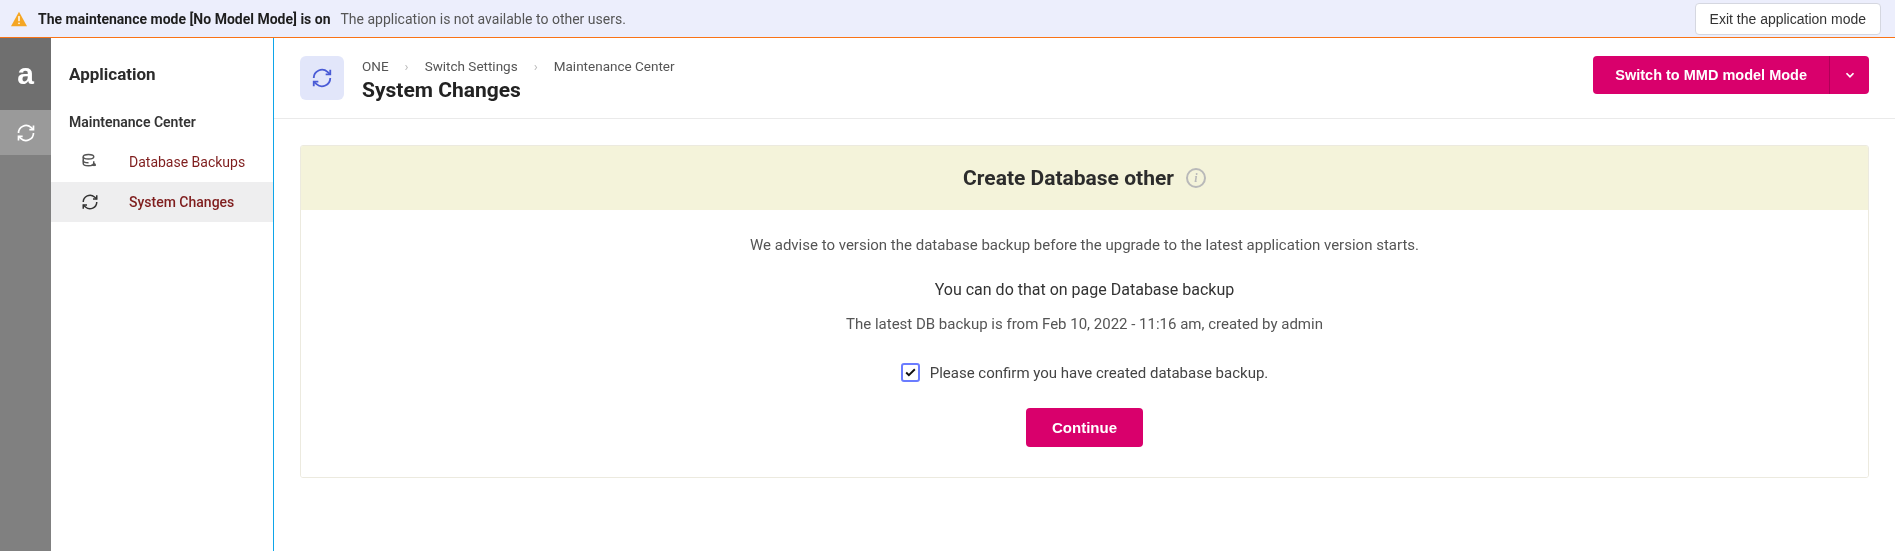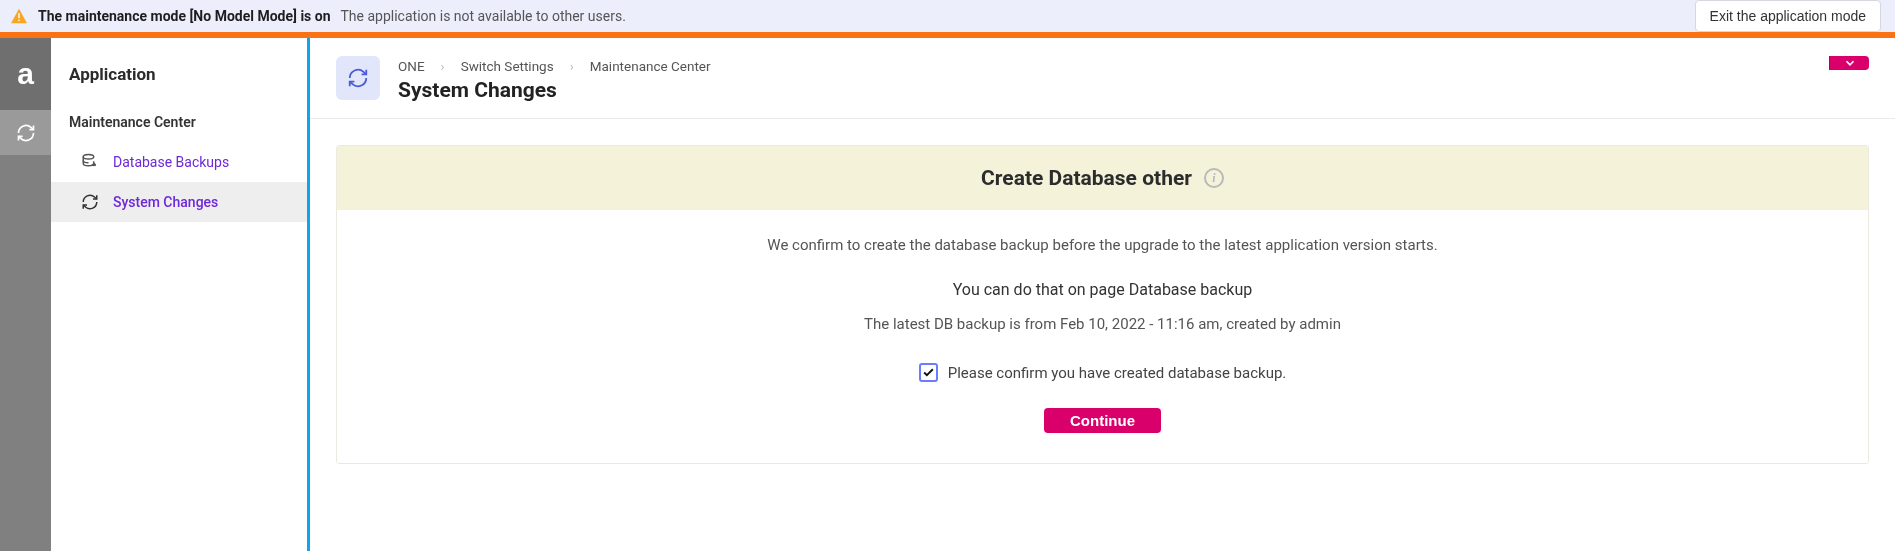--- a/index.html
+++ b/index.html
@@ -3,21 +3,21 @@
 <meta charset="utf-8">
 <style>
   * { box-sizing: border-box; margin: 0; padding: 0; }
   html, body { width: 100%; height: 100%; font-family: -apple-system, BlinkMacSystemFont, "Segoe UI", Roboto, Arial, sans-serif; color:#2b2b2b; }
   body { background:#fff; }
 
   
   .banner {
     display:flex; align-items:center; justify-content:space-between;
     background:#eceefc; padding:6px 14px 6px 10px; height:38px;
-    border-bottom:6px solid #f97316;
+    border-bottom:1px solid #f97316;
   }
   .banner-left { display:flex; align-items:center; gap:10px; }
   .warn-tri { width:18px; height:16px; }
   .banner-bold { font-weight:700; font-size:14px; color:#1e1e1e; }
   .banner-sub  { font-size:14px; color:#555; }
   .banner-btn {
     background:#fff; border:1px solid #d5d7e0; border-radius:4px;
     padding:7px 14px; font-size:14px; color:#333; cursor:pointer;
   }
 
@@ -28,26 +28,26 @@
   .rail-logo {
     width:51px; height:72px; background:#6f6f6f; display:flex; align-items:center; justify-content:center;
     color:#fff; font-size:30px; font-weight:800; font-family:Arial, sans-serif;
   }
   .rail-item {
     width:51px; height:45px; display:flex; align-items:center; justify-content:center;
     background:#9a9a9a; cursor:pointer;
   }
   .rail-item svg { stroke:#fff; }
 
-  .sidebar { width:259px; border-right:3px solid #0ea5e9; background:#fff; }
+  .sidebar { width:223px; border-right:1px solid #0ea5e9; background:#fff; }
   .sidebar-title { padding:26px 18px 30px 18px; font-size:17px; font-weight:700; }
   .group-header  { padding:0 18px 12px 18px; font-size:14px; font-weight:600; color:#333; }
   .nav-item {
-    display:flex; align-items:center; gap:14px; padding:11px 18px 11px 30px;
-    font-size:14px; color:#6d28d9; cursor:pointer;
+    display:flex; align-items:center; gap:30px; padding:11px 18px 11px 30px;
+    font-size:14px; color:#7f1d1d; cursor:pointer;
   }
   .nav-item.active { background:#eeeeef; font-weight:500; }
   .nav-item svg { flex:0 0 auto; }
 
   .content { flex:1; background:#fff; overflow:auto; }
 
   .header {
     display:flex; align-items:flex-start; justify-content:space-between;
     padding:18px 26px 16px 26px; border-bottom:1px solid #eaeaea;
   }
@@ -91,21 +91,21 @@
   }
   .latest { margin-top:16px; font-size:15px; color:#555; }
   .confirm-row { margin-top:30px; display:flex; align-items:center; justify-content:center; gap:10px; }
   .chk {
     width:19px; height:19px; border:2px solid #6a7cff; border-radius:3px;
     display:inline-flex; align-items:center; justify-content:center; cursor:pointer; background:#fff;
   }
   .confirm-text { font-size:15px; color:#444; }
   .continue { margin-top:26px; }
   .continue-btn {
-    background:#d9006c; color:#fff; border:none; padding:4px 26px;
+    background:#d9006c; color:#fff; border:none; padding:11px 26px;
     font-size:15px; font-weight:700; border-radius:4px; cursor:pointer;
   }
 </style>
 </head>
 <body>
 
 <div class="banner">
   <div class="banner-left">
     <svg class="warn-tri" viewBox="0 0 24 22">
       <path d="M12 1 L23 21 L1 21 Z" fill="#f5a623"></path>
@@ -176,36 +176,37 @@
             <span class="sep">›</span>
             <span>Switch Settings</span>
             <span class="sep">›</span>
             <span>Maintenance Center</span>
           </div>
           <div class="page-title">System Changes</div>
         </div>
       </div>
 
       <div class="switch-wrap">
+        <button class="switch-btn">Switch to MMD model Mode</button>
         <button class="switch-caret">
           <svg width="14" height="14" viewBox="0 0 24 24" fill="none" stroke="#fff" stroke-width="3">
             <path d="M6 9l6 6 6-6"></path>
           </svg>
         </button>
       </div>
     </div>
 
     <div class="card-area">
       <div class="card">
         <div class="card-head">
           <span class="card-head-title">Create Database other</span>
           <span class="info-circle">i</span>
         </div>
         <div class="card-body">
-          <div class="advice">We confirm to create the database backup before the upgrade to the latest application version starts.</div>
+          <div class="advice">We advise to version the database backup before the upgrade to the latest application version starts.</div>
           <a class="link-line">You can do that on page Database backup</a>
           <div class="latest">The latest DB backup is from Feb 10, 2022 - 11:16 am, created by admin</div>
           <div class="confirm-row">
             <span class="chk">
               <svg width="13" height="13" viewBox="0 0 24 24" fill="none" stroke="#111" stroke-width="3.5">
                 <path d="M4 12l5 5L20 6"></path>
               </svg>
             </span>
             <span class="confirm-text">Please confirm you have created database backup.</span>
           </div>

